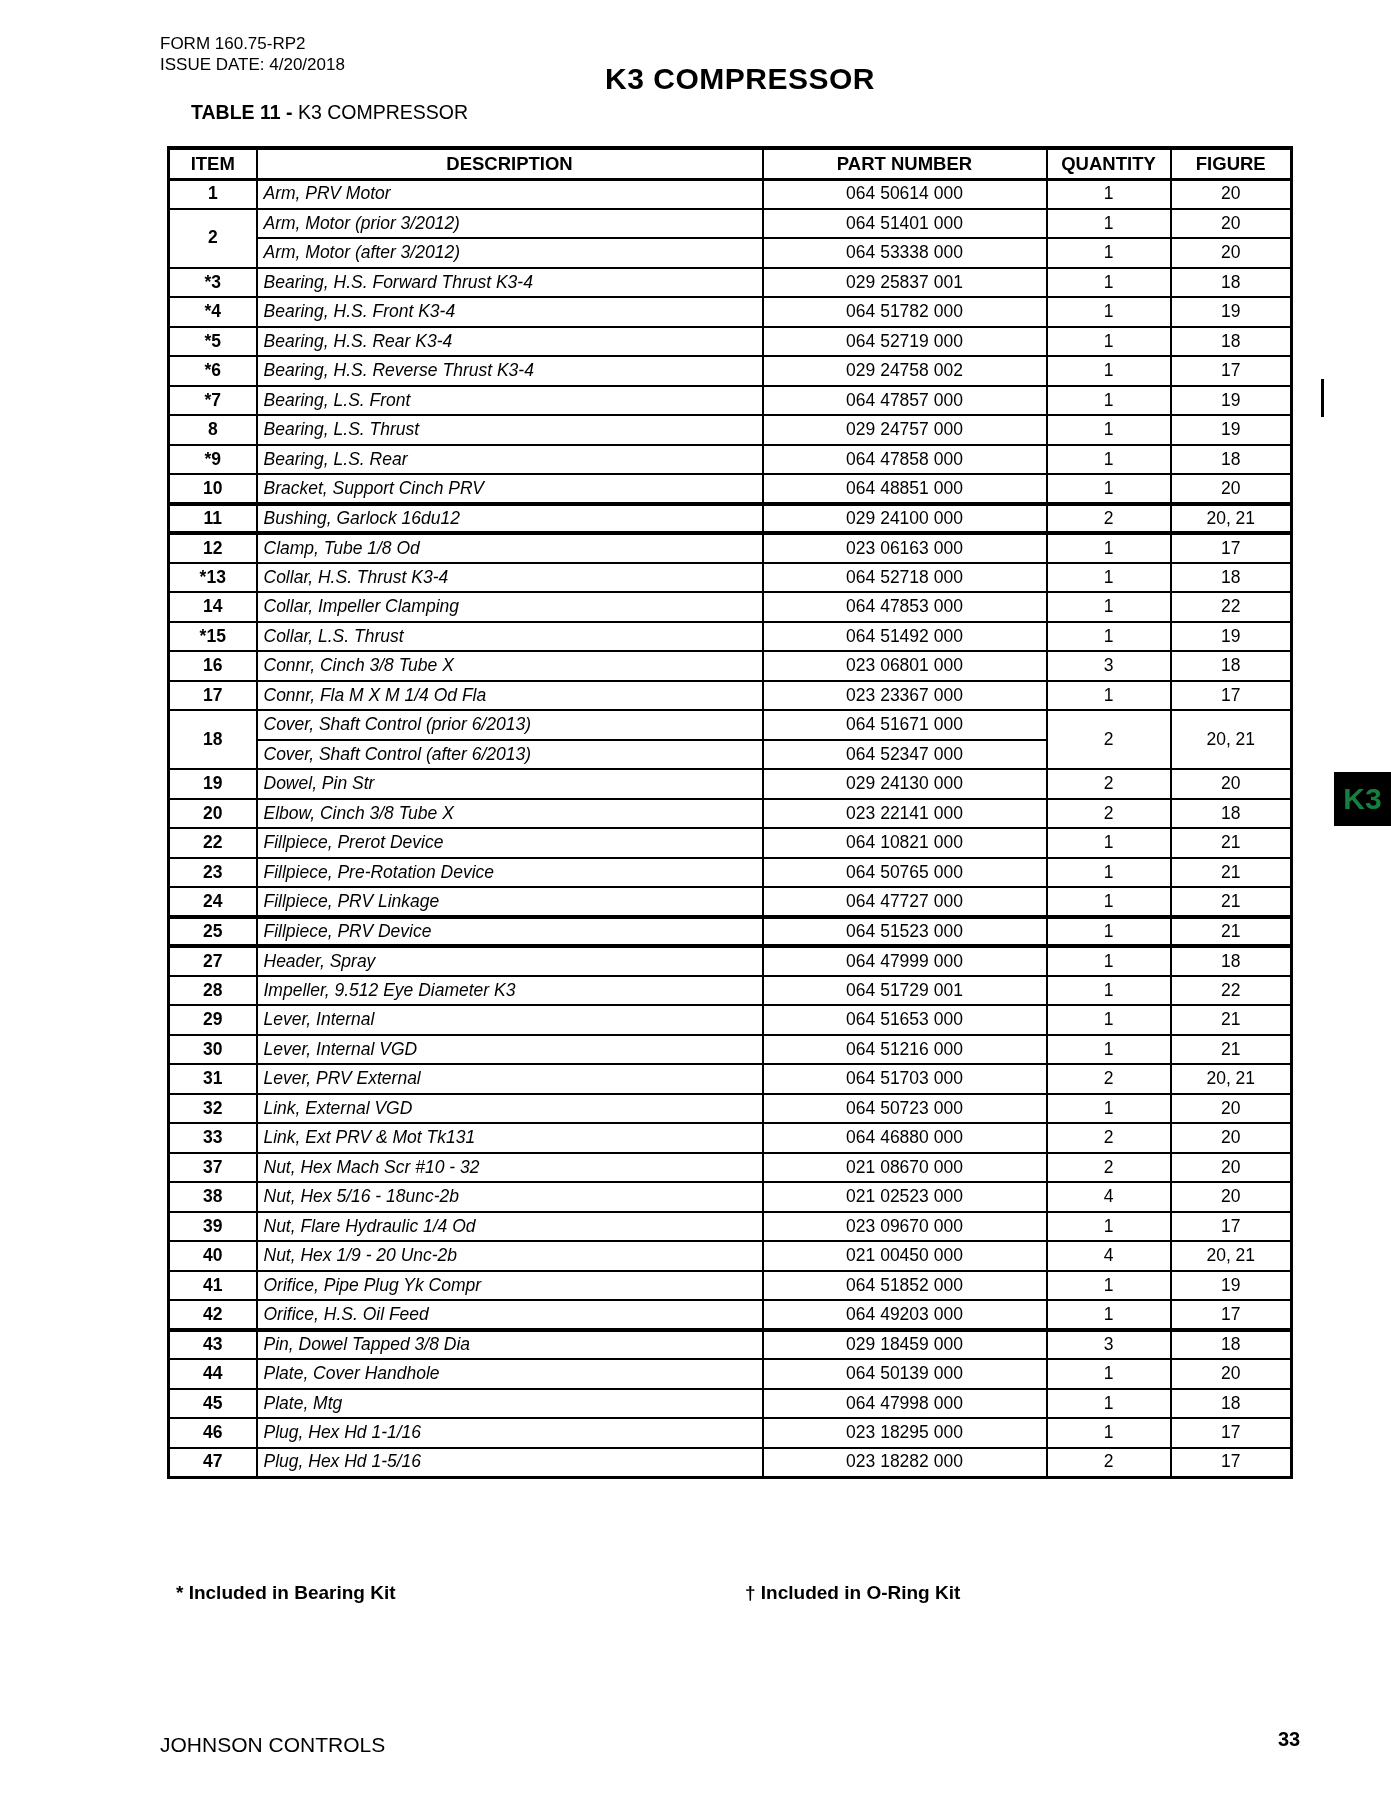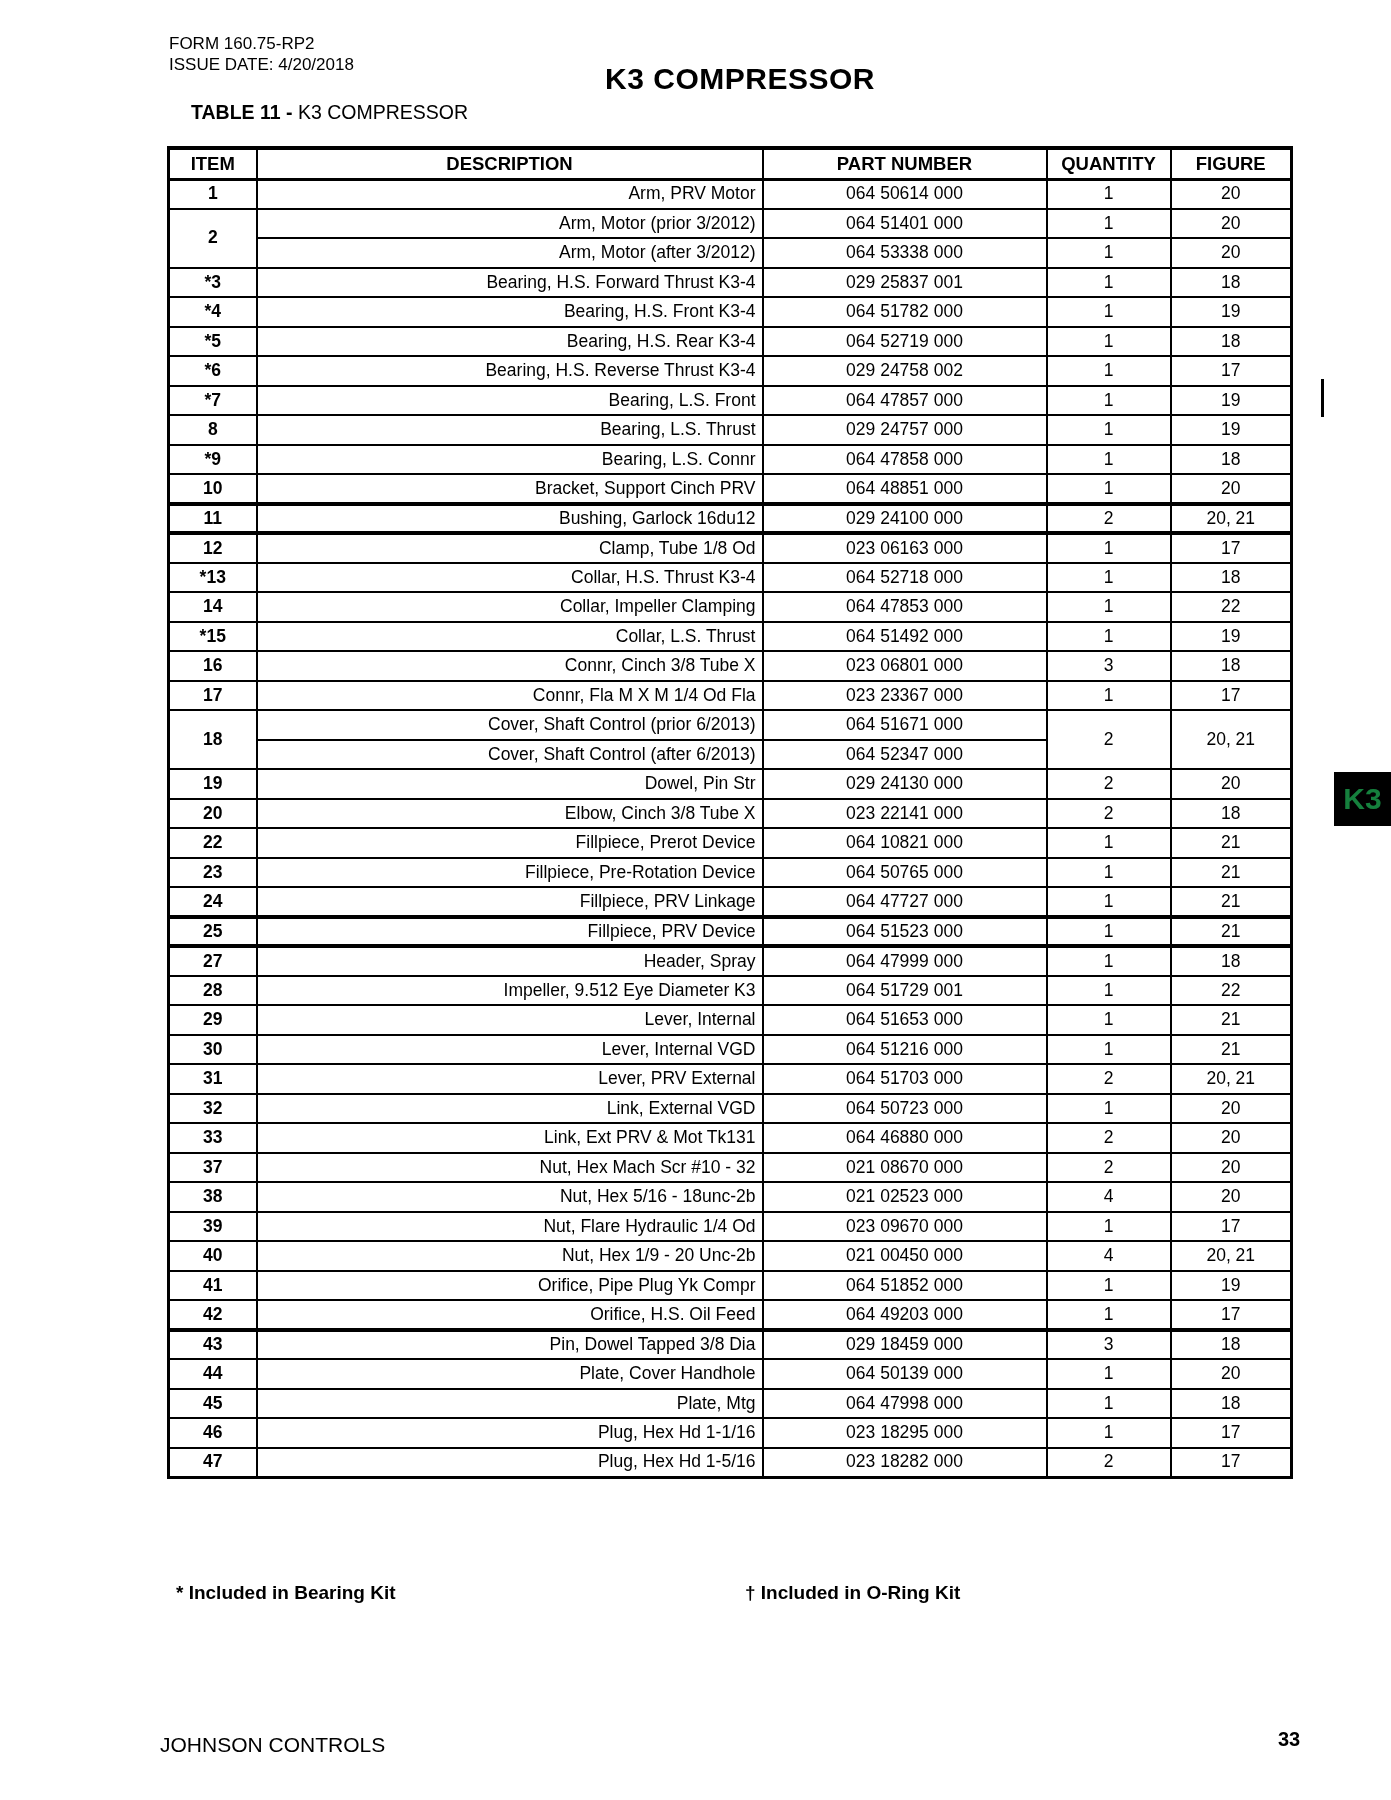--- a/index.html
+++ b/index.html
@@ -1,35 +1,35 @@
 <!DOCTYPE html>
 <html><head>
 <meta charset="utf-8">
 <style>
   *{margin:0;padding:0;box-sizing:border-box;}
   html,body{background:#ffffff;}
   body{width:1391px;height:1800px;position:relative;font-family:"Liberation Sans",sans-serif;color:#000;overflow:hidden;}
 
-  .form-head{position:absolute;left:160px;top:33px;font-size:17px;line-height:21px;margin-left:9px;}
+  .form-head{position:absolute;left:160px;top:33px;font-size:17px;line-height:21px;}
 
   .doc-title{position:absolute;left:440px;top:62px;width:600px;text-align:center;
              font-size:30px;font-weight:bold;letter-spacing:.5px;}
 
   .table-label{position:absolute;left:159px;top:101px;font-size:19.5px;margin-left:32px;}
   .table-label .b{font-weight:bold;}
 
   table.parts{position:absolute;left:167px;top:146px;width:1123px;
               border-collapse:collapse;table-layout:fixed;
               border:3px solid #000;border-top-width:4px;}
   table.parts th{border:2px solid #000;border-bottom:3px solid #000;height:31px;
                  font-size:18.5px;font-weight:bold;text-align:center;padding:0 12px;}
   table.parts td{border:2px solid #000;height:29.5px;font-size:17.5px;line-height:1.1;
                  padding:0 6px;vertical-align:middle;}
   td.c-item{font-weight:bold;text-align:center;}
-  td.c-desc{text-align:right;padding-left:13px;}
+  td.c-desc{text-align:left;padding-left:13px;font-style:italic;}
   td.c-part,td.c-qty,td.c-fig{text-align:center;}
   tr.thick-after td{border-bottom-width:4px;}
 
   .footnotes{position:absolute;left:0;top:1582px;width:1213px;height:24px;
              font-size:19px;font-weight:bold;}
   .fn-left{position:absolute;left:176px;top:0;}
   .fn-right{position:absolute;left:745px;top:0;}
 
   .change-bar{position:absolute;left:1321px;top:379px;width:3px;height:38px;background:#000;}
 
@@ -129,21 +129,21 @@
       </tr>
       <tr>
         <td class="c-item">8</td>
         <td class="c-desc">Bearing, L.S. Thrust</td>
         <td class="c-part">029 24757 000</td>
         <td class="c-qty">1</td>
         <td class="c-fig">19</td>
       </tr>
       <tr>
         <td class="c-item">*9</td>
-        <td class="c-desc">Bearing, L.S. Connr</td>
+        <td class="c-desc">Bearing, L.S. Rear</td>
         <td class="c-part">064 47858 000</td>
         <td class="c-qty">1</td>
         <td class="c-fig">18</td>
       </tr>
       <tr class="thick-after">
         <td class="c-item">10</td>
         <td class="c-desc">Bracket, Support Cinch PRV</td>
         <td class="c-part">064 48851 000</td>
         <td class="c-qty">1</td>
         <td class="c-fig">20</td>

